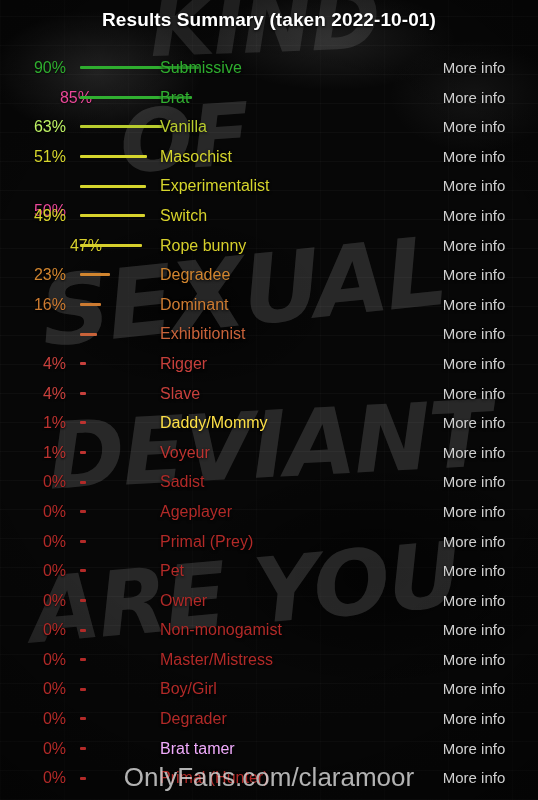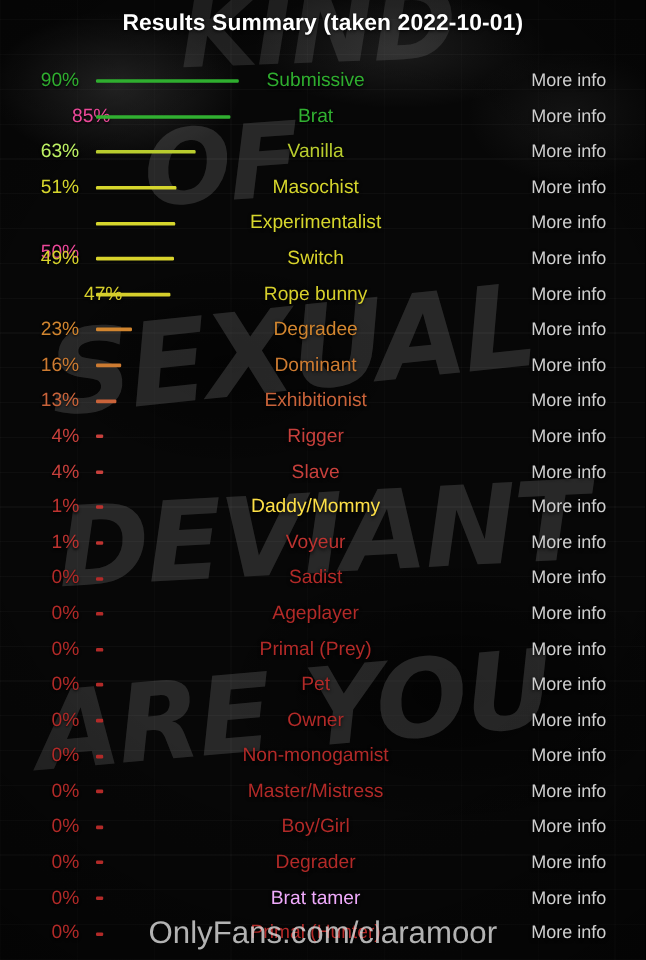--- a/index.html
+++ b/index.html
@@ -124,21 +124,20 @@
     margin-top: -1.5px;
   }
   .bar {
     height: 3px;
     border-radius: 1px;
   }
   .label {
     position: absolute;
     left: 160px;
     width: 206px;
-    text-align: center;
     font-size: 16px;
     text-shadow: 0 1px 3px rgba(0,0,0,0.9);
   }
   .more {
     position: absolute;
     left: 410px;
     width: 128px;
     text-align: center;
     font-size: 15px;
     color: #cfcfcf;
@@ -247,21 +246,20 @@
         </div>
         <div class="row">
           <div class="pct" style="color: rgb(205, 123, 49);">16%</div>
           <div class="bar-track">
             <div class="bar" style="width: 21px; background: rgb(205, 123, 49);"></div>
           </div>
           <div class="label" style="color: rgb(205, 123, 49);">Dominant</div>
           <div class="more">More info</div>
         </div>
         <div class="row">
-          <div class="pct" style="color: rgb(201, 99, 58);">13%</div>
           <div class="bar-track">
             <div class="bar" style="width: 17px; background: rgb(201, 99, 58);"></div>
           </div>
           <div class="label" style="color: rgb(201, 99, 58);">Exhibitionist</div>
           <div class="more">More info</div>
         </div>
         <div class="row">
           <div class="pct" style="color: rgb(199, 64, 60);">4%</div>
           <div class="bar-track">
             <div class="bar" style="width: 6px; background: rgb(199, 64, 60);"></div>

